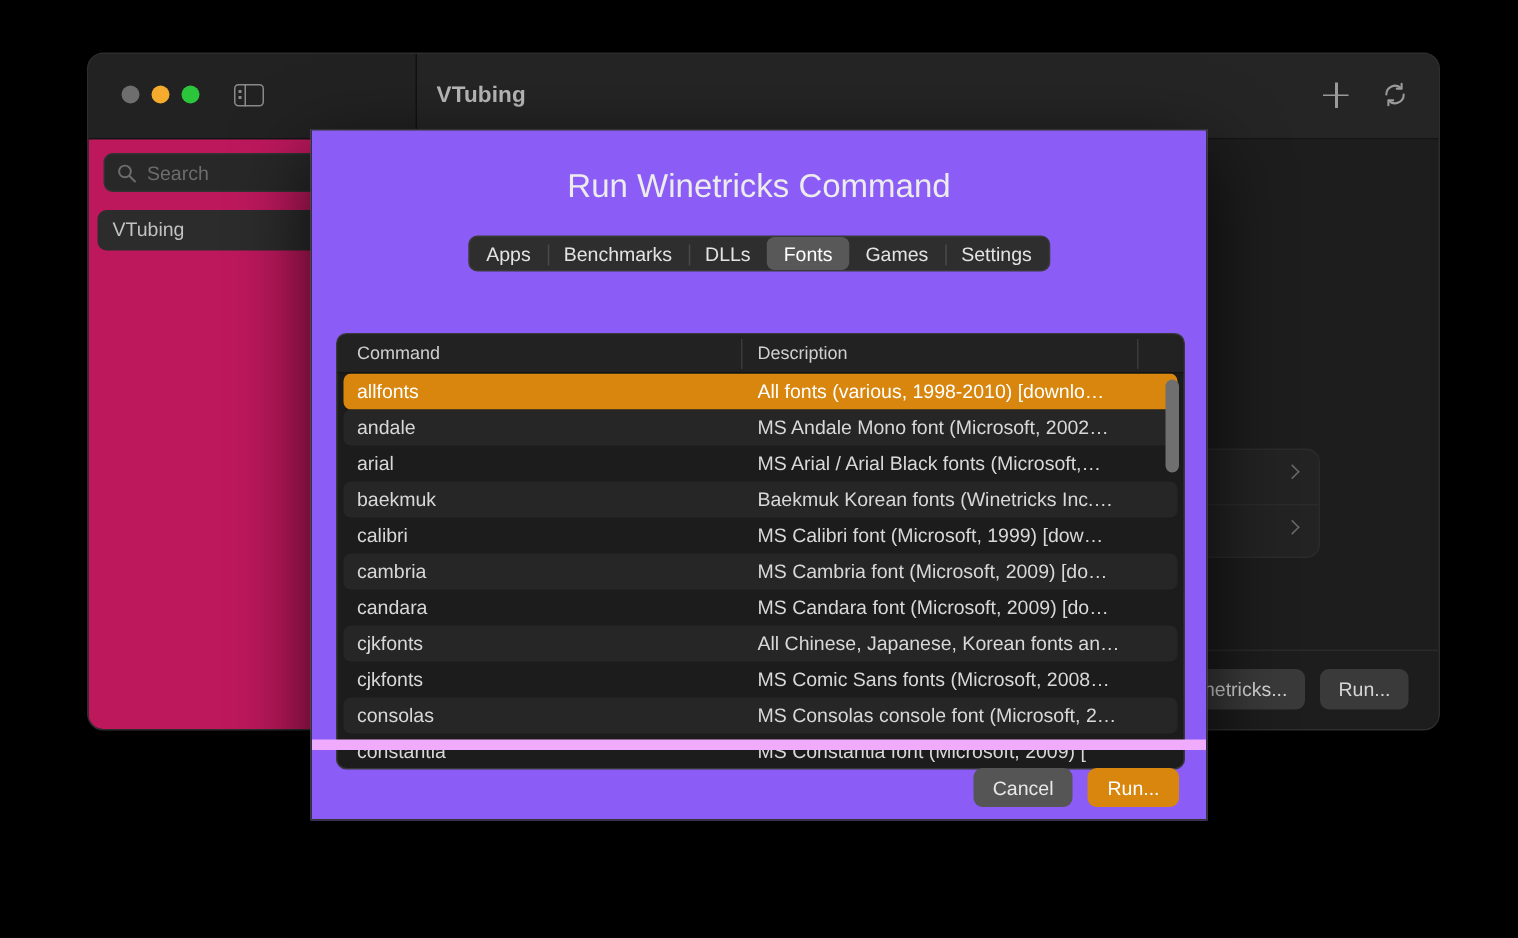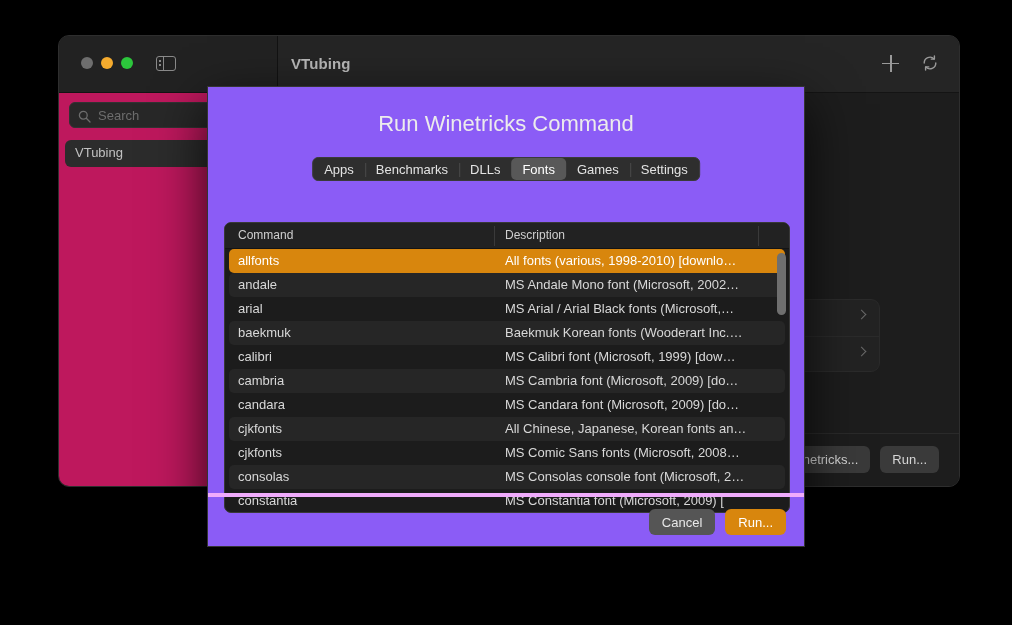--- a/index.html
+++ b/index.html
@@ -246,21 +246,21 @@
   }
   .scroll-thumb {
     position: absolute; left: 0; top: 0;
     width: 9px; height: 62px;
     background: #6f6f6f;
     border-radius: 5px;
   }
 
   .dialog-footer {
     position: absolute; left: 0; right: 0; bottom: 0; height: 53px;
-    border-top: 4px solid #f0abfc;
+    border-top: 7px solid #f0abfc;
   }
   .dialog-footer-btns {
     position: absolute; right: 18px; top: 12px;
     display: flex; gap: 10px;
   }
   .btn {
     border: none; border-radius: 6px;
     height: 26px; padding: 0 13px;
     font-size: 13px; font-family: inherit;
     display: flex; align-items: center; justify-content: center;
@@ -365,21 +365,21 @@
           <div class="row alt">
             <div class="cmd">andale</div>
             <div class="desc">MS Andale Mono font (Microsoft, 2002…</div>
           </div>
           <div class="row">
             <div class="cmd">arial</div>
             <div class="desc">MS Arial / Arial Black fonts (Microsoft,…</div>
           </div>
           <div class="row alt">
             <div class="cmd">baekmuk</div>
-            <div class="desc">Baekmuk Korean fonts (Wooderart Inc.…</div>
+            <div class="desc">Baekmuk Korean fonts (Winetricks Inc.…</div>
           </div>
           <div class="row">
             <div class="cmd">calibri</div>
             <div class="desc">MS Calibri font (Microsoft, 1999) [dow…</div>
           </div>
           <div class="row alt">
             <div class="cmd">cambria</div>
             <div class="desc">MS Cambria font (Microsoft, 2009) [do…</div>
           </div>
           <div class="row">

